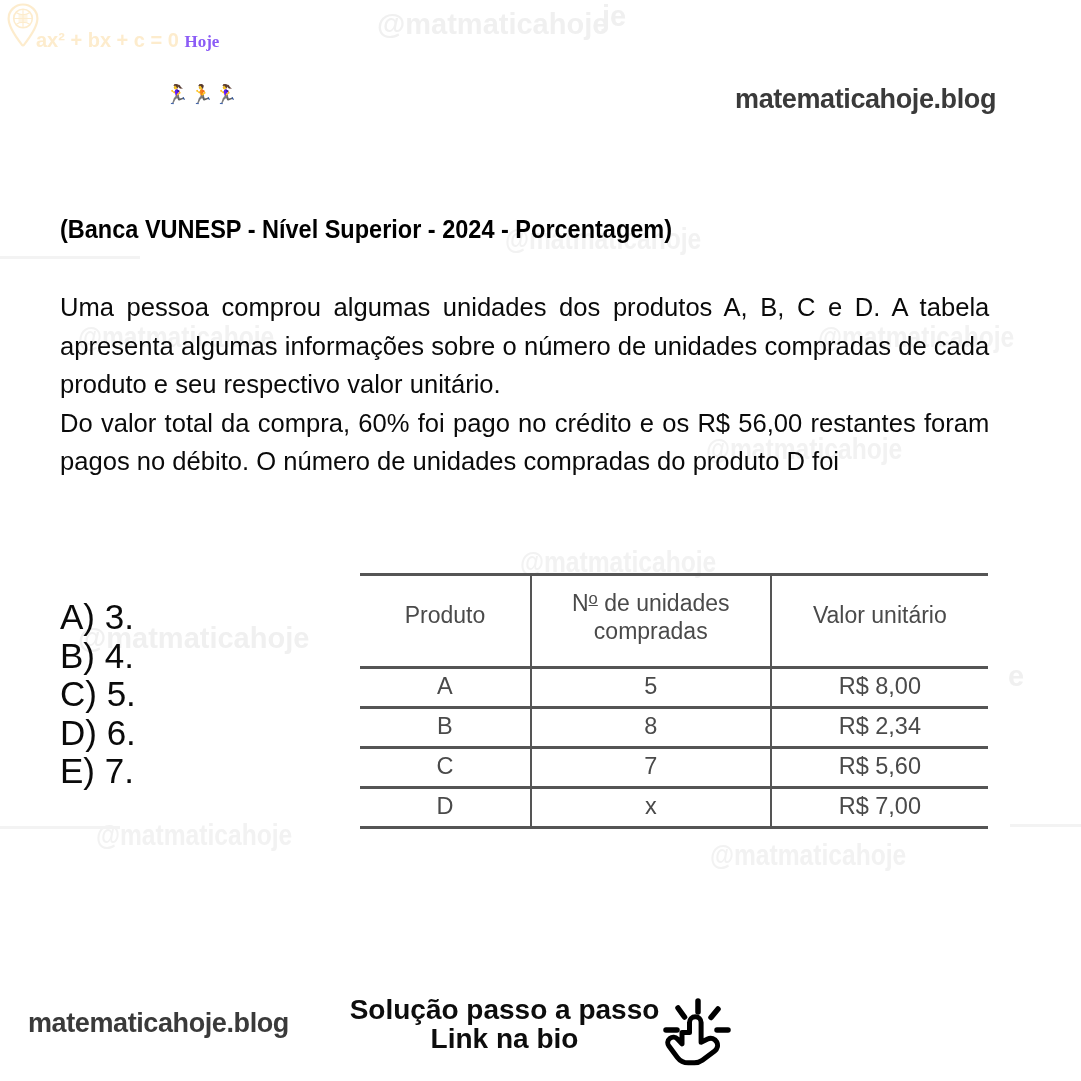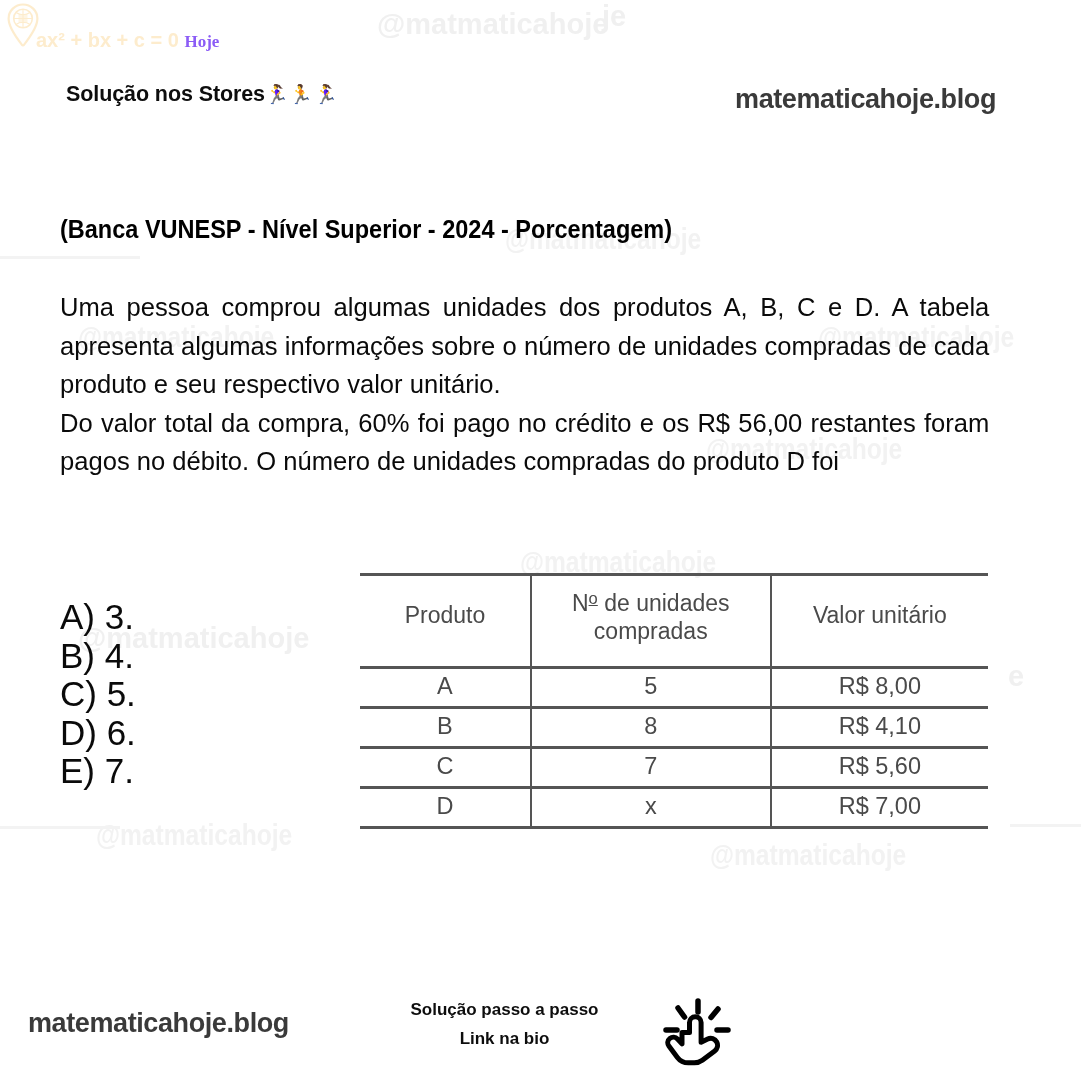--- a/index.html
+++ b/index.html
@@ -228,21 +228,21 @@
     height: 78px;
     background: #f8b css;
     border-radius: 22px;
     display: flex;
     flex-direction: column;
     align-items: center;
     justify-content: center;
     z-index: 4;
   }
   .pill-bottom span {
-    font-size: 17px;
+    font-size: 28px;
     font-weight: bold;
     color: #0d0d0d;
     line-height: 29px;
   }
   .cursor-icon {
     position: absolute;
     left: 648px;
     top: 996px;
     width: 88px;
     height: 85px;
@@ -277,21 +277,20 @@
     <path d="M8 15.5h18M17 6.4v18.2M10 9.5c4 3 10 3 14 0M10 21.5c4-3 10-3 14 0" stroke="#fdeccd" stroke-width="1.1" fill="none"></path>
     <rect x="12.5" y="11.5" width="9" height="8" fill="#fdeccd" opacity="0.55"></rect>
   </svg>
   <div class="logo-sub">
     <span>ax² + bx + c = 0</span>
     <span class="logo-hoje">Hoje</span>
   </div>
 </div>
 
 <div class="pill pill-top">
-  <span class="pill-top-label">Solução nos Stores</span>
   <span class="emoji-run">🏃‍♀️🏃🏃‍♀️</span>
 </div>
 
 <div class="site-top">matematicahoje.blog</div>
 
 <div class="q-title">(Banca VUNESP - Nível Superior - 2024 - Porcentagem)</div>
 
 <div class="q-body">
   <p>Uma pessoa comprou algumas unidades dos produtos A, B, C e D. A tabela apresenta algumas informações sobre o número de unidades compradas de cada produto e seu respectivo valor unitário.</p>
   <p>Do valor total da compra, 60% foi pago no crédito e os R$ 56,00 restantes foram pagos no débito. O número de unidades compradas do produto D foi</p>
@@ -321,21 +320,21 @@
     </thead>
     <tbody>
       <tr>
         <td class="first">A</td>
         <td>5</td>
         <td class="last">R$ 8,00</td>
       </tr>
       <tr>
         <td class="first">B</td>
         <td>8</td>
-        <td class="last">R$ 4,10</td>
+        <td class="last">R$ 2,34</td>
       </tr>
       <tr>
         <td class="first">C</td>
         <td>7</td>
         <td class="last">R$ 5,60</td>
       </tr>
       <tr>
         <td class="first">D</td>
         <td>x</td>
         <td class="last">R$ 7,00</td>

